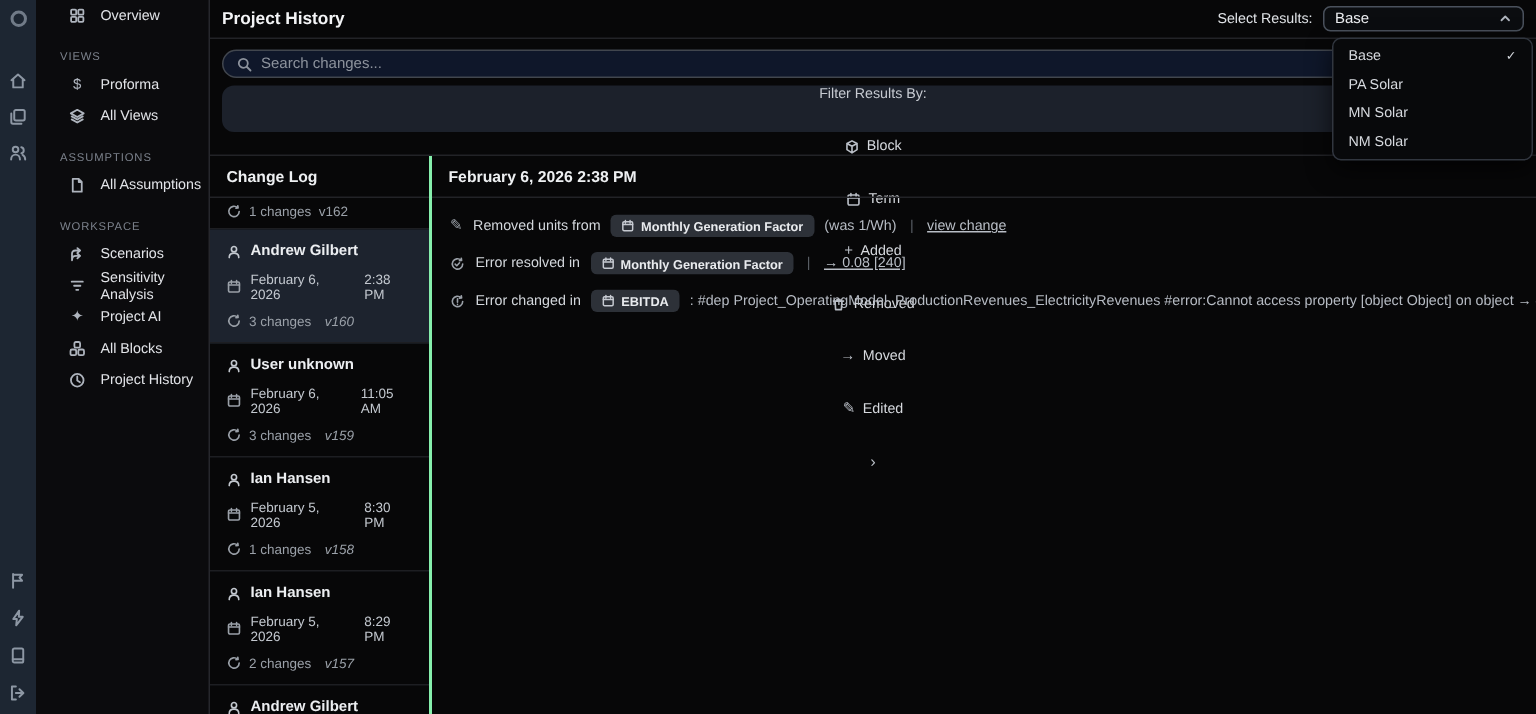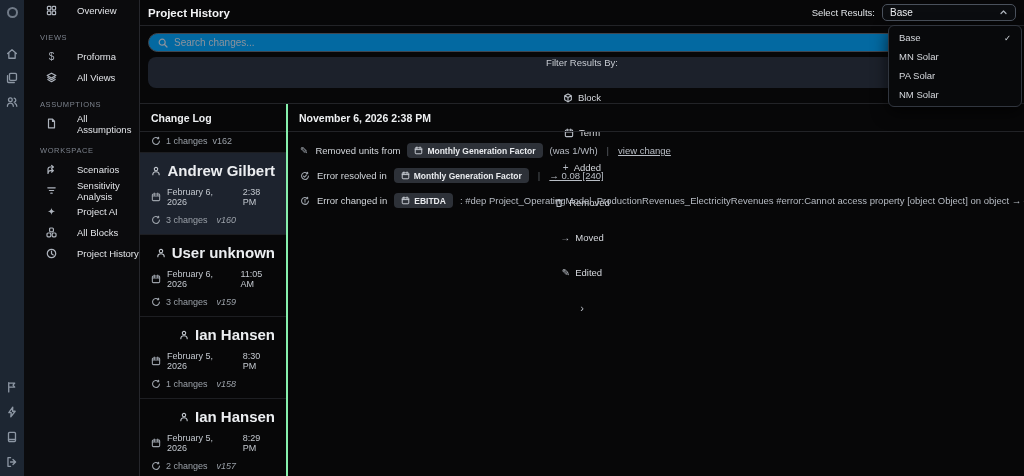--- a/index.html
+++ b/index.html
@@ -14,37 +14,37 @@
   .rail-icon { color:#8d97a4; margin-bottom:12px; }
   .rail-spacer { flex:1; }
   .rail-bottom .rail-icon { margin-bottom:13px; }
   .rail-bottom .rail-icon:last-child { margin-bottom:0; }
 
   
   .sidebar { position:absolute; left:24px; top:0; width:116px; height:476px; background:#0b0b0d;
     border-right:1px solid #26272c; }
   .project-switcher { display:flex; align-items:center; gap:5px; padding:10px 6px 9px 13px; color:#e8eaed; font-size:9.5px; }
   .project-switcher .pname { white-space:nowrap; overflow:hidden; max-width:66px; }
-  .side-item { display:flex; align-items:center; gap:20px; height:21px; padding-left:22px;
+  .side-item { display:flex; align-items:center; gap:10px; height:21px; padding-left:22px;
     font-size:9.5px; color:#e2e4e8; cursor:default; }
   .side-item .ic { color:#aeb4bd; width:11px; display:flex; justify-content:center; font-size:10px; }
   .section-title { padding:12px 0 4px 16px; font-size:7.5px; letter-spacing:.6px; color:#7c828c; }
 
   
   .main { position:absolute; left:140px; top:0; right:0; bottom:0; }
   .topbar { height:26px; border-bottom:1px solid #222327; display:flex; align-items:center; padding:0 8px; }
   .topbar-title { font-size:11.5px; font-weight:bold; color:#f3f4f6; }
   .topbar-right { margin-left:auto; display:flex; align-items:center; gap:7px; }
   .select-label { font-size:9.5px; color:#dfe2e6; }
   .select-box { width:134px; height:17px; border:1px solid #4a515c; border-radius:5px; background:#0b0d10;
     display:flex; align-items:center; padding:0 7px; font-size:10px; color:#eceef1; cursor:pointer; }
   .select-box .chev { margin-left:auto; color:#aeb4bd; }
 
   .searchbar { position:absolute; left:8px; right:8px; top:33px; height:19px; border:1px solid #41464e;
-    border-radius:10px; background:#0369a1; display:flex; align-items:center; gap:6px; padding:0 9px; color:#8d939d; }
+    border-radius:10px; background:#0f172a; display:flex; align-items:center; gap:6px; padding:0 9px; color:#8d939d; }
   .searchbar input { flex:1; background:transparent; border:none; outline:none; font-size:10px;
     color:#cfd3d9; font-family:inherit; }
   .searchbar input::placeholder { color:#8d939d; }
 
   .filterbar { position:absolute; left:8px; right:8px; top:57px; height:31px; background:#1c212b;
     border-radius:8px; display:flex; align-items:center; padding:0 14px; gap:24px; font-size:9.5px;flex-direction:column; }
   .filter-label { color:#c6cad1; }
   .filter-btn { display:flex; align-items:center; gap:5px; color:#d6d9de; cursor:pointer; }
   .filter-btn .ic { color:#b9bec6; font-size:10px; display:flex; }
   .filter-chev { color:#b9bec6; font-size:11px; cursor:pointer; }
@@ -52,21 +52,21 @@
   .hr-divider { position:absolute; top:103px; left:0; right:0; height:1px; background:#222327; }
 
   .panes { position:absolute; top:104px; left:0; right:0; bottom:0; display:flex; }
   .log-pane { width:148px; border-right:2px solid #86efac; overflow:hidden; }
   .pane-header { height:28px; border-bottom:1px solid #222327; display:flex; align-items:center;
     padding:0 11px; font-weight:bold; font-size:10.5px; color:#eef0f2; }
   .partial-row { display:flex; align-items:center; gap:5px; padding:4px 11px 6px; border-bottom:1px solid #1d1e22;
     color:#9aa0a8; font-size:9px; }
   .entry { padding:9px 11px; border-bottom:1px solid #1d1e22; cursor:pointer; }
   .entry.selected { background:#1d232e; }
-  .entry-name { display:flex; align-items:center; gap:6px; font-size:15px; font-weight:bold; color:#eceef1;justify-content:flex-end; }
+  .entry-name { display:flex; align-items:center; gap:6px; font-size:10px; font-weight:bold; color:#eceef1; }
   .entry-date { display:flex; align-items:center; gap:6px; font-size:9px; color:#c3c8cf; margin-top:8px; }
   .entry-date .etime { margin-left:4px; }
   .entry-changes { display:flex; align-items:flex-end; gap:5px; font-size:9px; color:#9aa0a8; margin-top:8px; }
   .entry-changes .version { margin-left:4px;font-style:italic; }
   .entry .ic { color:#9aa0a8; display:flex; }
   .entry-name .ic { color:#c3c8cf; }
 
   .detail-pane { flex:1; overflow:hidden; }
   .detail-rows { padding:11px 0 0 12px; display:flex; flex-direction:column; gap:10px; }
   .drow { display:flex; align-items:center; gap:7px; font-size:9.5px; color:#d3d7dc;
@@ -431,21 +431,21 @@
               </svg>
             </span>
             <span>Andrew Gilbert</span>
           </div>
 
       </div>
 
     </div>
 
     <div class="detail-pane">
-      <div class="pane-header">November 6, 2026 2:38 PM</div>
+      <div class="pane-header">February 6, 2026 2:38 PM</div>
       <div class="detail-rows">
         <div class="drow">
           <span class="ic">✎</span>
           <span>Removed units from</span>
           <span class="chip">
             <span class="ic">
                 <svg width="9" height="9" viewBox="0 0 11 11">
                   <rect x="1.5" y="2.2" width="8" height="7.3" rx="1"></rect>
                   <path d="M1.5 4.4h8 M3.6 1.2v2 M7.4 1.2v2"></path>
                 </svg>
@@ -498,22 +498,22 @@
       </div>
     </div>
   </div>
 
   <div class="dropdown">
     <div class="dd-item">
       <span>Base</span>
       <span class="dd-check">✓</span>
     </div>
     <div class="dd-item">
+      <span>PA Solar</span>
+    </div>
+    <div class="dd-item">
       <span>MN Solar</span>
-    </div>
-    <div class="dd-item">
-      <span>PA Solar</span>
     </div>
     <div class="dd-item">
       <span>NM Solar</span>
     </div>
   </div>
 </div>
 
 </body></html>

